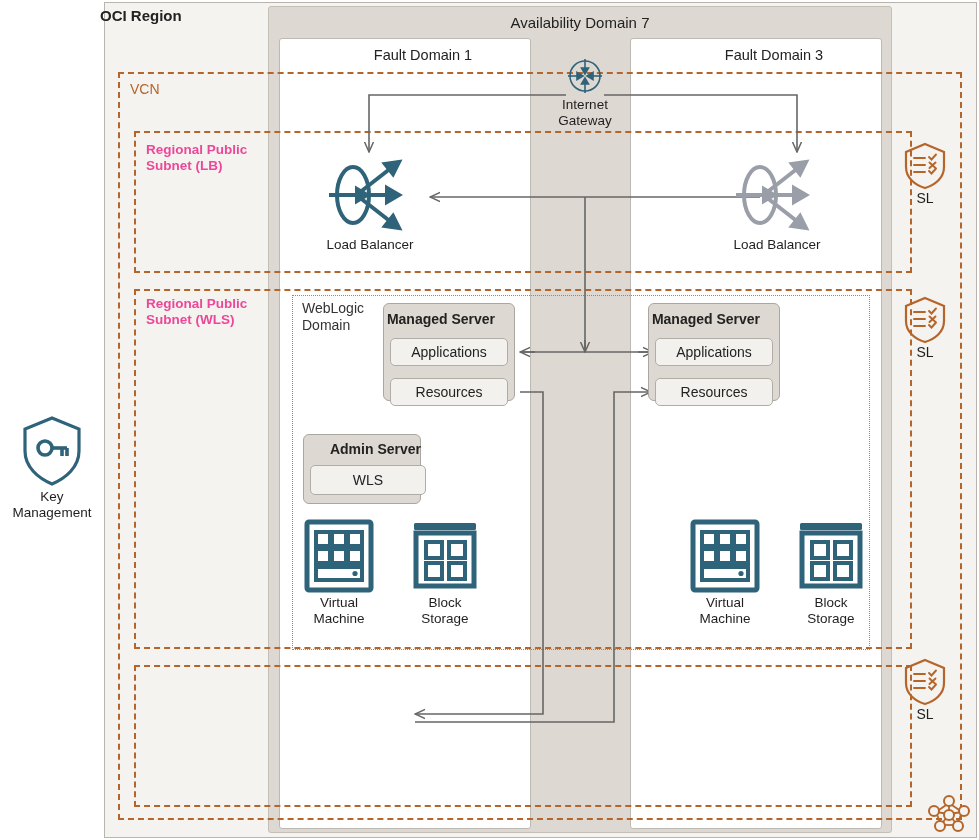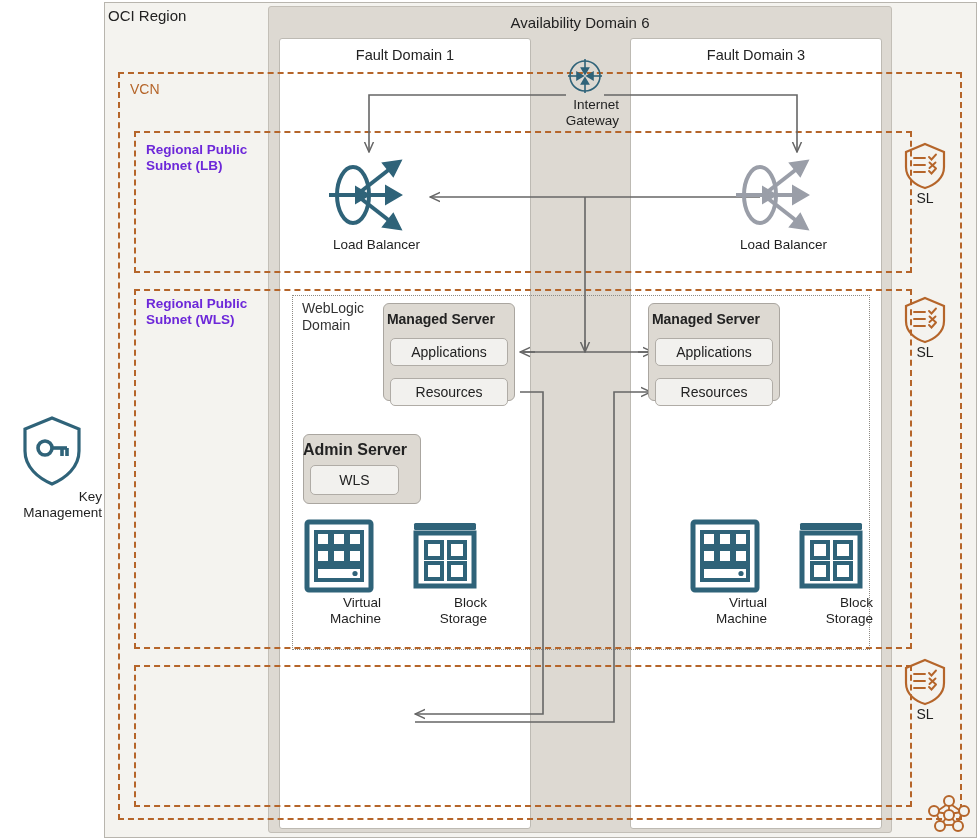--- a/index.html
+++ b/index.html
@@ -2,45 +2,45 @@
 <html><head>
 <meta charset="utf-8">
 <style>
   html,body{margin:0;padding:0;background:#ffffff;}
   body{font-family:"Liberation Sans","DejaVu Sans",sans-serif;}
   #stage{position:relative;width:979px;height:840px;overflow:hidden;background:#ffffff;}
 
   
   .oci-region{position:absolute;left:104px;top:2px;width:873px;height:836px;
     background:#f4f3ef;border:1px solid #b8b5ae;box-sizing:border-box;}
-  .oci-label{position:absolute;left:108px;top:7px;font-size:15px;font-weight:normal;color:#222;}
+  .oci-label{position:absolute;left:100px;top:7px;font-size:15px;font-weight:bold;color:#222;}
 
   .ad{position:absolute;left:268px;top:6px;width:624px;height:827px;
     background:#ddd9d2;border:1px solid #c3bfb7;border-radius:3px;box-sizing:border-box;}
   .ad-label{position:absolute;left:268px;top:14px;width:624px;text-align:center;
     font-size:15px;color:#222;}
 
   .fd{position:absolute;top:38px;height:791px;background:#ffffff;
     border:1px solid #bdbab3;border-radius:3px;box-sizing:border-box;}
   .fd1{left:279px;width:252px;}
   .fd2{left:630px;width:252px;}
-  .fd-label{position:absolute;top:47px;width:252px;text-align:center;font-size:14.5px;color:#222;}
+  .fd-label{position:absolute;top:47px;width:252px;text-align:center;font-size:14.5px;color:#222;padding-left:18px;}
   .fd1-label{left:279px;}
   .fd2-label{left:630px;}
 
   
   .vcn{position:absolute;left:118px;top:72px;width:844px;height:748px;
     border:2px dashed #b5652a;box-sizing:border-box;}
   .vcn-label{position:absolute;left:130px;top:81px;font-size:14px;color:#b5652a;}
 
   .subnet{position:absolute;border:2px dashed #b5652a;box-sizing:border-box;}
   .sn-lb{left:134px;top:131px;width:778px;height:142px;}
   .sn-wls{left:134px;top:289px;width:778px;height:360px;}
   .sn-db{left:134px;top:665px;width:778px;height:142px;}
-  .sn-label{position:absolute;font-size:13.5px;line-height:16px;color:#6d28d9;font-weight:600;}
+  .sn-label{position:absolute;font-size:13.5px;line-height:16px;color:#ec4899;font-weight:600;}
   .sn-lb-label{left:146px;top:142px;}
   .sn-wls-label{left:146px;top:296px;}
   .sn-db-label{left:146px;top:674px;}
 
   
   .wls-domain{position:absolute;left:292px;top:295px;width:578px;height:355px;
     border:1.5px dotted #8d8a84;box-sizing:border-box;}
   .wls-domain-label{position:absolute;left:302px;top:300px;font-size:14px;line-height:17px;color:#333;}
 
   
@@ -53,45 +53,45 @@
   .ms1-title{left:383px;} .ms2-title{left:648px;}
 
   .inner-box{position:absolute;width:118px;height:28px;background:#f2f1ee;
     border:1px solid #b0aca6;border-radius:5px;box-sizing:border-box;
     display:flex;align-items:center;justify-content:center;font-size:14px;color:#222;}
   .ms1-app{left:390px;top:338px;} .ms1-res{left:390px;top:378px;}
   .ms2-app{left:655px;top:338px;} .ms2-res{left:655px;top:378px;}
 
   .admin-box{position:absolute;left:303px;top:434px;width:118px;height:70px;
     background:#ddd9d2;border:1px solid #aaa6a0;border-radius:6px;box-sizing:border-box;}
-  .admin-title{position:absolute;left:303px;top:441px;width:118px;text-align:left;
-    font-size:16px;font-weight:bold;color:#222;}
-  .admin-wls{position:absolute;left:310px;top:465px;width:89px;height:30px;background:#f2f1ee;
+  .admin-title{position:absolute;left:303px;top:441px;width:118px;text-align:right;
+    font-size:14px;font-weight:bold;color:#222;}
+  .admin-wls{position:absolute;left:310px;top:465px;width:116px;height:30px;background:#f2f1ee;
     border:1px solid #b0aca6;border-radius:5px;box-sizing:border-box;
     display:flex;align-items:center;justify-content:center;font-size:14px;color:#222;}
 
   
   .icon-group{position:absolute;text-align:center;}
-  .icon-cap{font-size:13.5px;line-height:16px;color:#1f1f1f;margin-top:2px;white-space:pre-line;text-align:right;}
+  .icon-cap{font-size:13.5px;line-height:16px;color:#1f1f1f;margin-top:2px;white-space:pre-line;}
 
   .sl-group{position:absolute;text-align:center;width:50px;}
   .sl-cap{font-size:14px;color:#1f1f1f;margin-top:0px;}
 
   svg{display:block;margin:0 auto;overflow:visible;}
 </style>
 </head>
 <body>
 
 <div id="stage">
 
   <div class="oci-region"></div>
   <div class="oci-label">OCI Region</div>
 
   <div class="ad"></div>
-  <div class="ad-label">Availability Domain 6</div>
+  <div class="ad-label">Availability Domain 7</div>
 
   <div class="fd fd1"></div>
   <div class="fd fd2"></div>
   <div class="fd-label fd1-label">Fault Domain 1</div>
   <div class="fd-label fd2-label">Fault Domain 3</div>
 
   <div class="vcn"></div>
   <div class="vcn-label">VCN</div>
 
   <div class="subnet sn-lb"></div>

